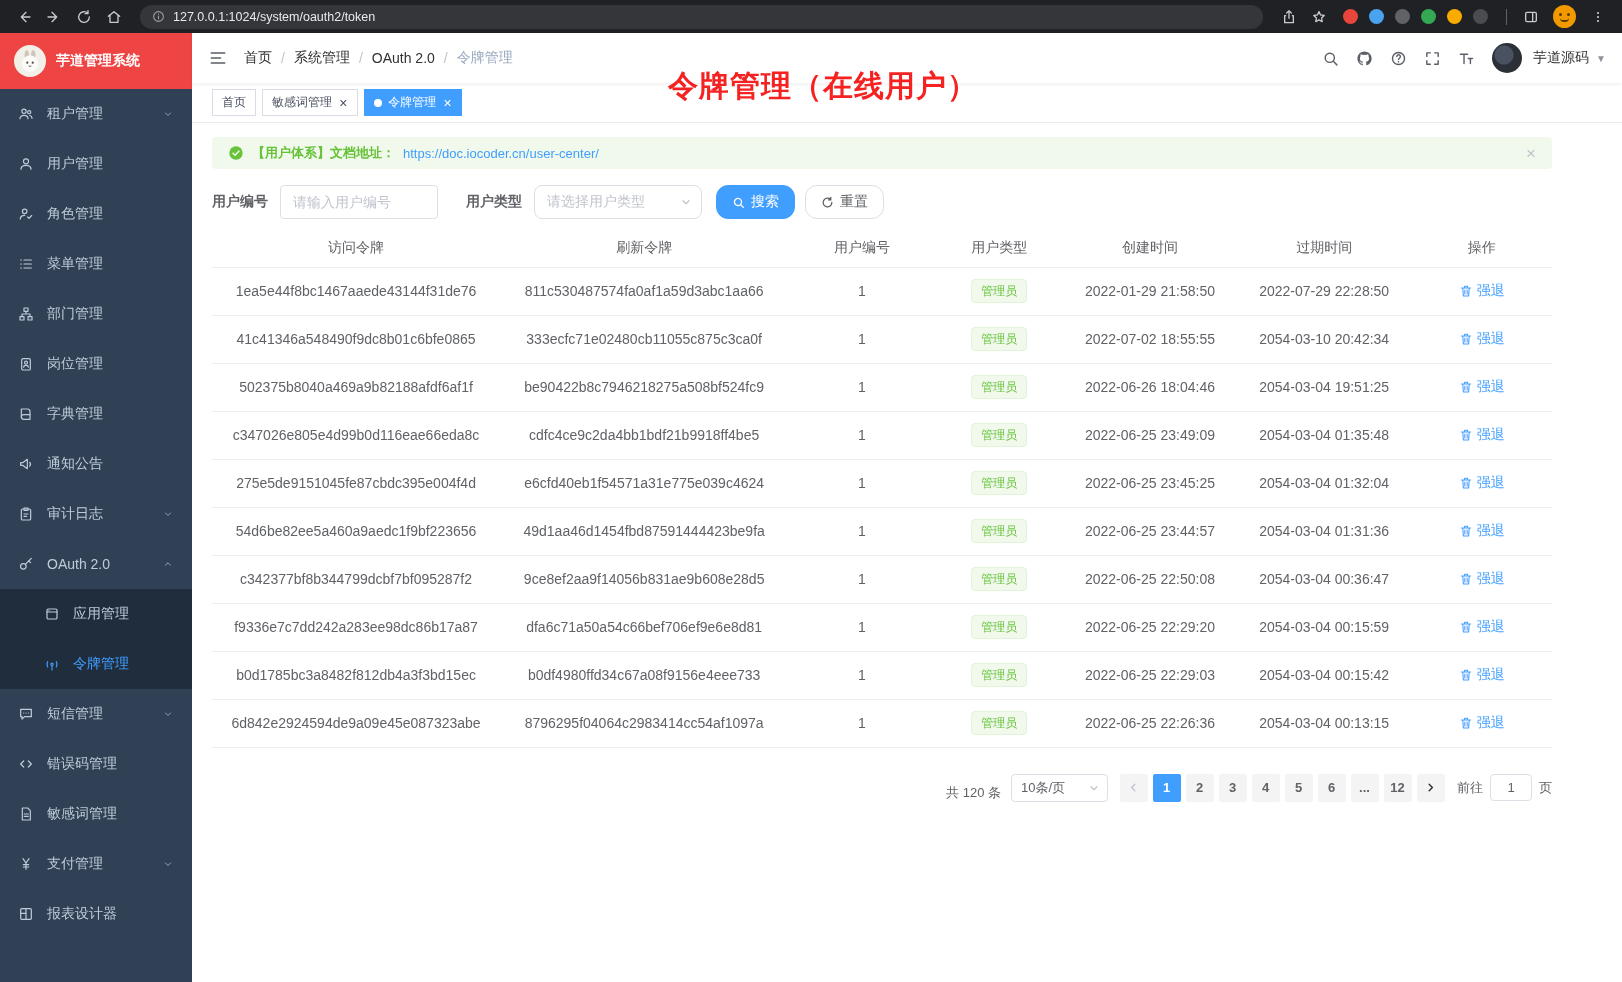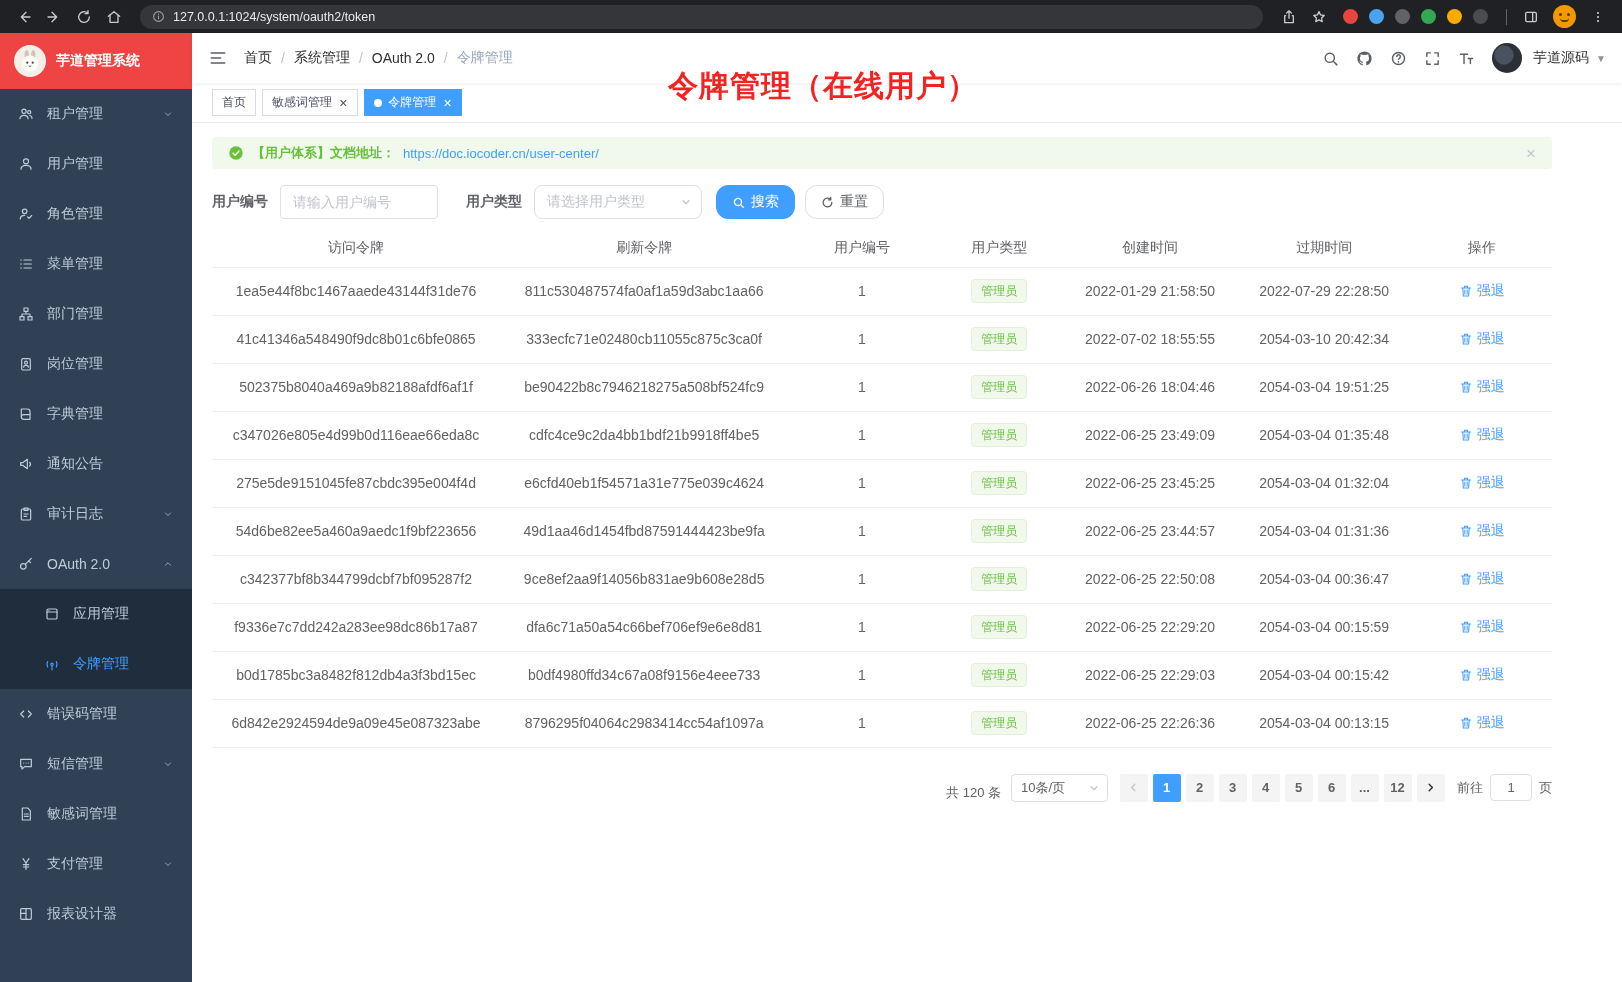--- a/index.html
+++ b/index.html
@@ -331,38 +331,38 @@
               <path d="M5.5 8.5a8 8 0 000 8M18.5 8.5a8 8 0 010 8"></path>
               <circle cx="12" cy="12.5" r="1.8"></circle>
               <path d="M12 14.5V21"></path>
             </svg>
           </span>
           <span class="mi-label">令牌管理</span>
         </div>
         <div class="menu-item">
           <span class="mi-icon">
             <svg viewBox="0 0 24 24" fill="none" stroke="currentColor" stroke-width="1.8" stroke-linecap="round" stroke-linejoin="round">
-              <path d="M8.5 7.5L4 12l4.5 4.5M15.5 7.5L20 12l-4.5 4.5"></path>
-            </svg>
-          </span>
-          <span class="mi-label">错误码管理</span>
-        </div>
-        <div class="menu-item">
-          <span class="mi-icon">
-            <svg viewBox="0 0 24 24" fill="none" stroke="currentColor" stroke-width="1.8" stroke-linecap="round" stroke-linejoin="round">
               <path d="M4 5h16v11H10l-4 3.5V16H4z"></path>
               <path d="M8.5 10.5h.1M12 10.5h.1M15.5 10.5h.1"></path>
             </svg>
           </span>
           <span class="mi-label">短信管理</span>
           <span class="mi-caret">
             <svg viewBox="0 0 24 24" fill="none" stroke="currentColor" stroke-width="1.8" stroke-linecap="round" stroke-linejoin="round">
               <path d="M7 10l5 5 5-5"></path>
             </svg>
           </span>
+        </div>
+        <div class="menu-item">
+          <span class="mi-icon">
+            <svg viewBox="0 0 24 24" fill="none" stroke="currentColor" stroke-width="1.8" stroke-linecap="round" stroke-linejoin="round">
+              <path d="M8.5 7.5L4 12l4.5 4.5M15.5 7.5L20 12l-4.5 4.5"></path>
+            </svg>
+          </span>
+          <span class="mi-label">错误码管理</span>
         </div>
         <div class="menu-item">
           <span class="mi-icon">
             <svg viewBox="0 0 24 24" fill="none" stroke="currentColor" stroke-width="1.8" stroke-linecap="round" stroke-linejoin="round">
               <path d="M6.5 3h8l4 4v14h-12z"></path>
               <path d="M9.5 12h6M9.5 15.5h6"></path>
             </svg>
           </span>
           <span class="mi-label">敏感词管理</span>
         </div>

